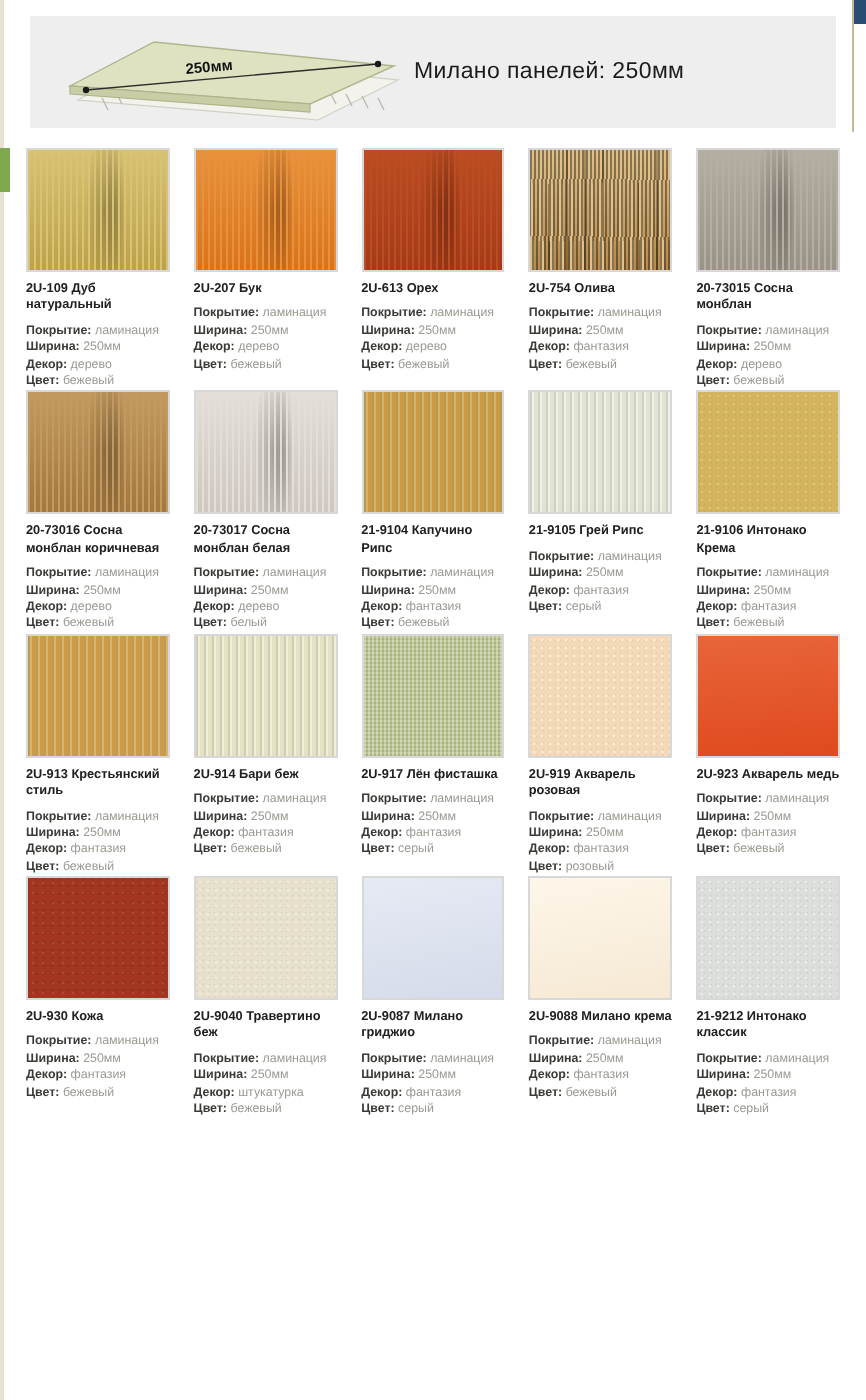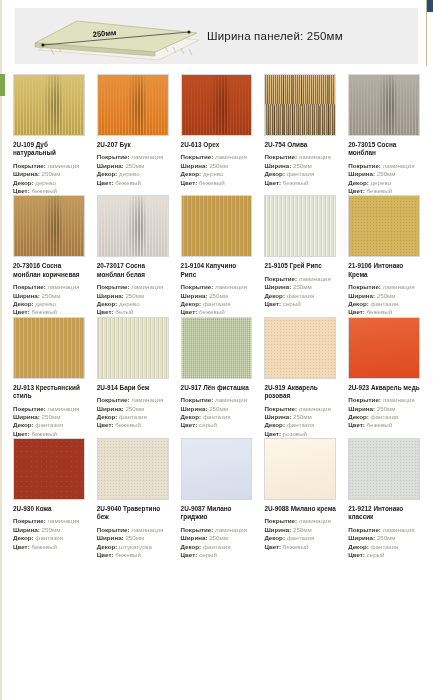--- a/index.html
+++ b/index.html
@@ -124,21 +124,21 @@
         <polygon points="14,33 56,11 176,23 134,42" fill="#dfe2c0" stroke="#aeb48c" stroke-width="0.7"></polygon>
 
         <polygon points="14,33 14,37 134,46 134,42" fill="#c9cda6" stroke="#aeb48c" stroke-width="0.6"></polygon>
 
         <line x1="22" y1="35" x2="168" y2="22" stroke="#2c2c2c" stroke-width="0.7"></line>
         <circle cx="22" cy="35" r="1.6" fill="#1a1a1a"></circle>
         <circle cx="168" cy="22" r="1.6" fill="#1a1a1a"></circle>
         <text x="72" y="27" font-family="Liberation Sans, sans-serif" font-size="7.5" font-weight="bold" fill="#111" transform="rotate(-5 72 27)">250мм</text>
       </svg>
     </div>
-    <div class="banner-title">Ширина панелей: 250мм</div>
+    <div class="banner-title">Милано панелей: 250мм</div>
   </div>
 
   <div class="grid" id="grid">
       <div class="card r1">
         <div class="sw">
           <div class="tex" style="background:#bda14a;background-image:repeating-linear-gradient(90deg,#d8c273 0 1px,transparent 1px 3px),repeating-linear-gradient(90deg,rgba(0,0,0,.12) 0 1px,transparent 1px 6px),radial-gradient(ellipse 14px 60px at 55% 50%,rgba(0,0,0,.22),transparent 70%),radial-gradient(ellipse 8px 60px at 62% 50%,rgba(0,0,0,.18),transparent 70%),linear-gradient(#d8c273,#bda14a);"></div>
         </div>
         <div class="cap">2U-109 Дуб натуральный</div>
         <div class="specs">
           <div class="spec"><b>Покрытие:</b> <span>ламинация</span></div>

